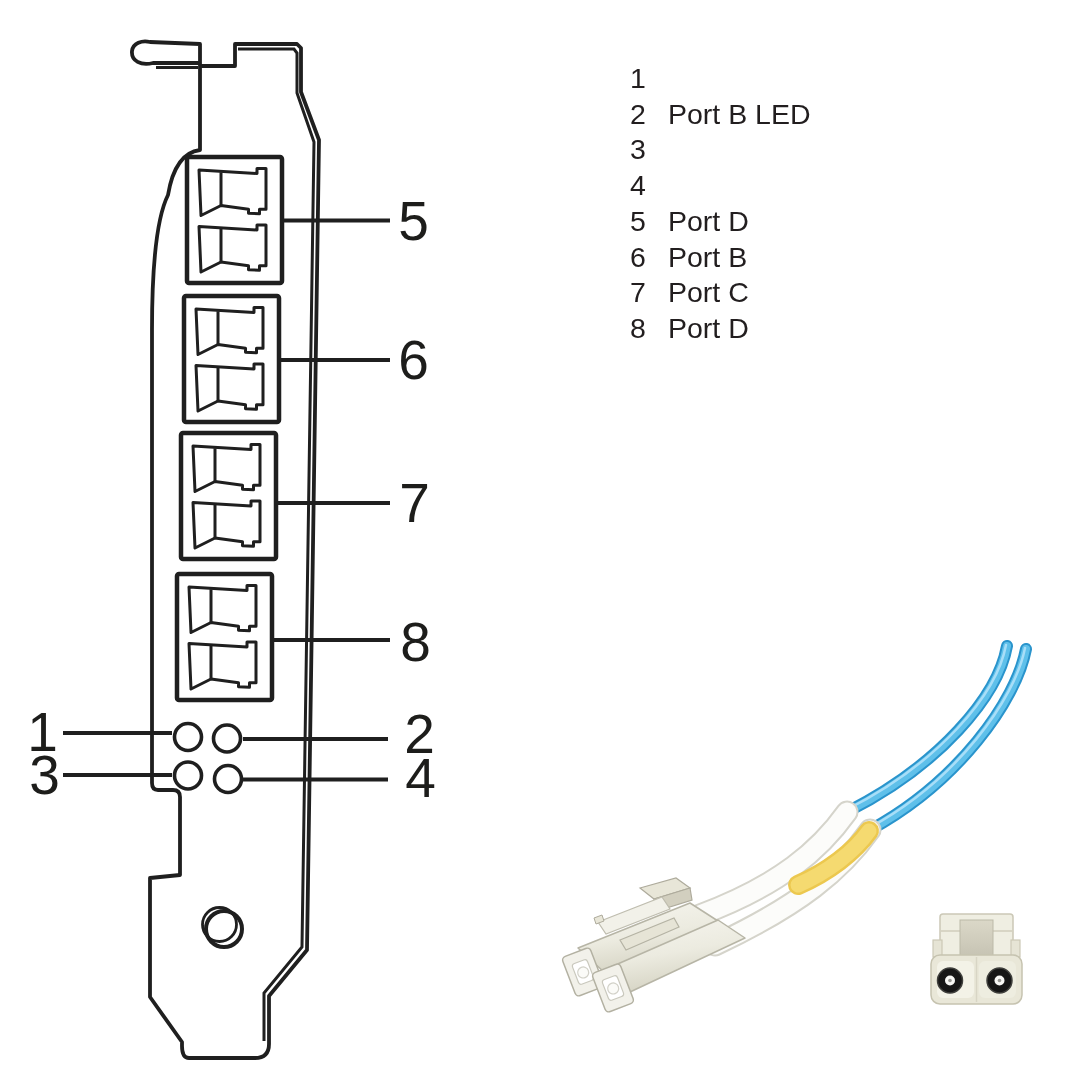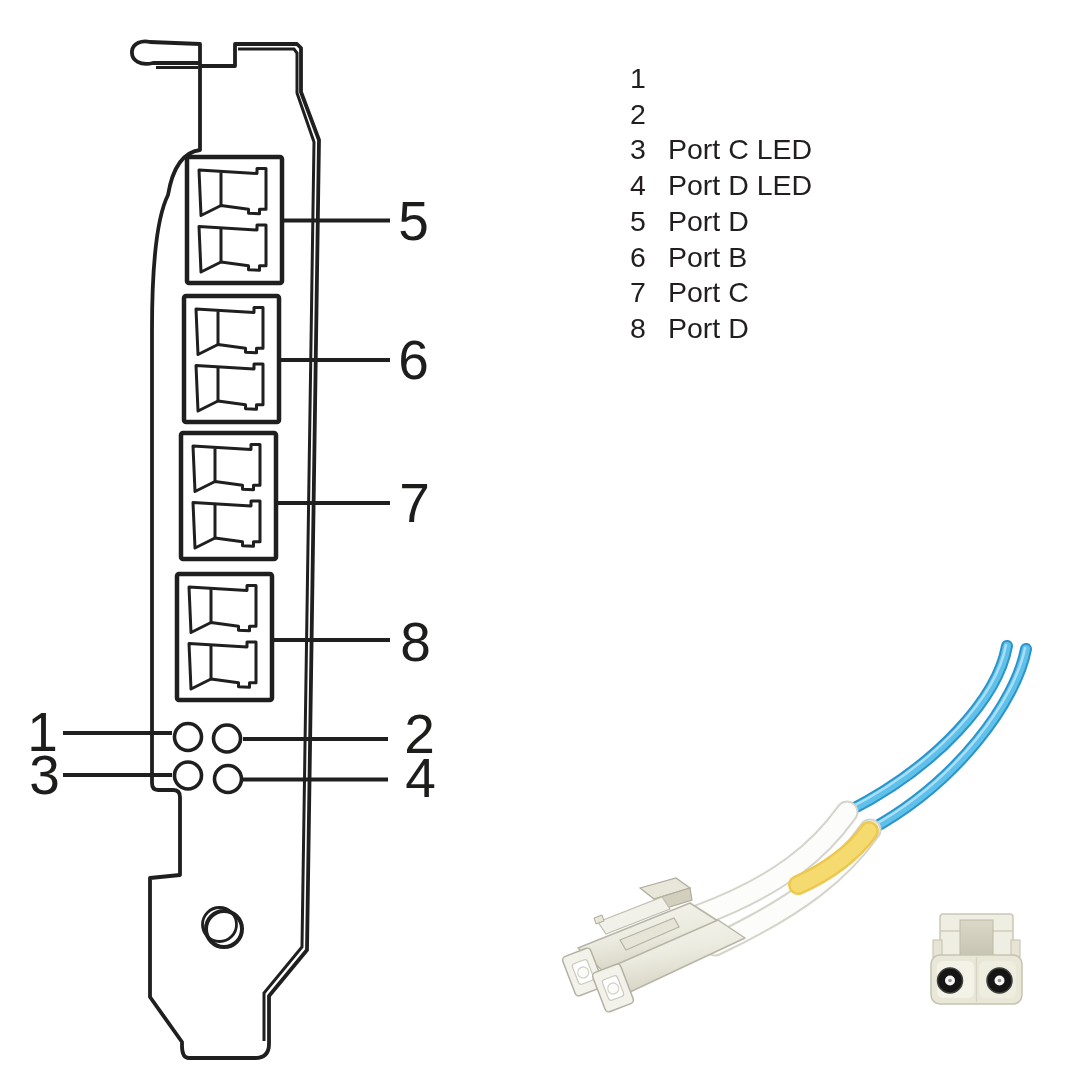--- a/index.html
+++ b/index.html
@@ -87,28 +87,27 @@
   <div class="co-num" style="left:413px;top:360px;">6</div>
   <div class="co-num" style="left:414px;top:503px;">7</div>
   <div class="co-num" style="left:415px;top:642px;">8</div>
 
   <div class="legend">
     <div class="legend-row">
       <span class="legend-num">1</span>
     </div>
     <div class="legend-row">
       <span class="legend-num">2</span>
+      <span class="legend-label">Port B LED</span>
     </div>
     <div class="legend-row">
       <span class="legend-num">3</span>
-      <span class="legend-label">Port C LED</span>
     </div>
     <div class="legend-row">
       <span class="legend-num">4</span>
-      <span class="legend-label">Port D LED</span>
     </div>
     <div class="legend-row">
       <span class="legend-num">5</span>
       <span class="legend-label">Port D</span>
     </div>
     <div class="legend-row">
       <span class="legend-num">6</span>
       <span class="legend-label">Port B</span>
     </div>
     <div class="legend-row">

